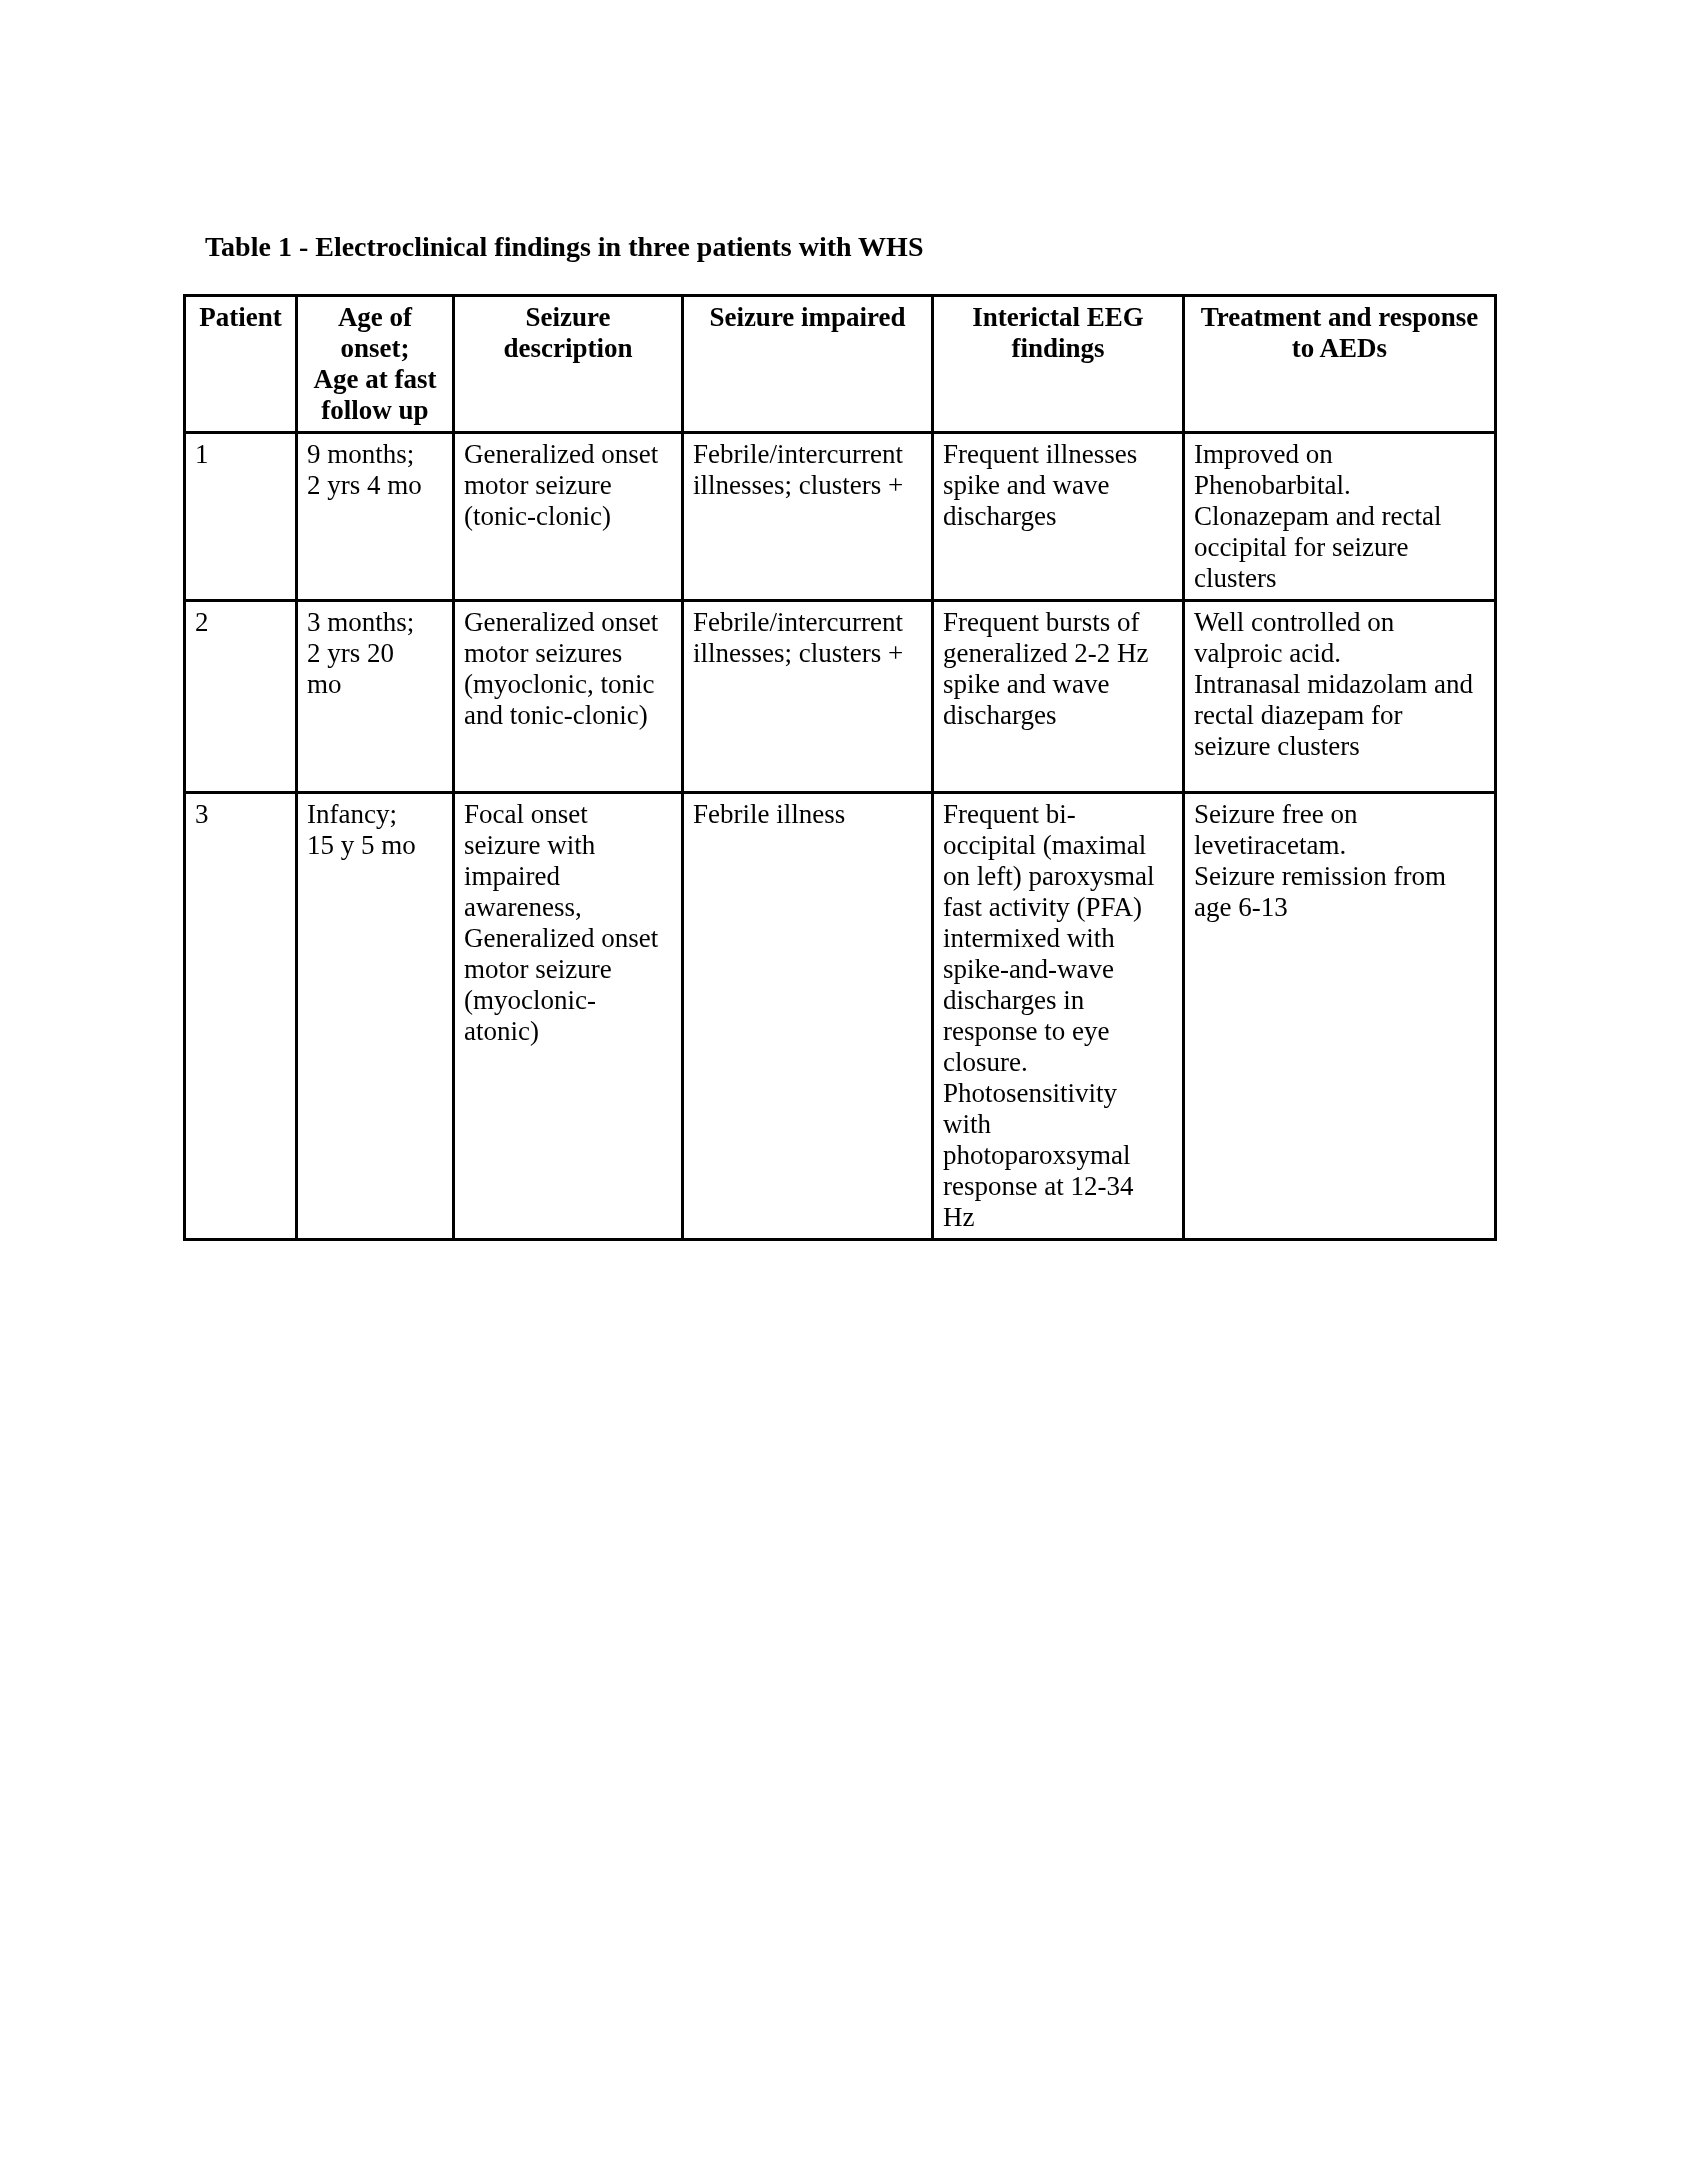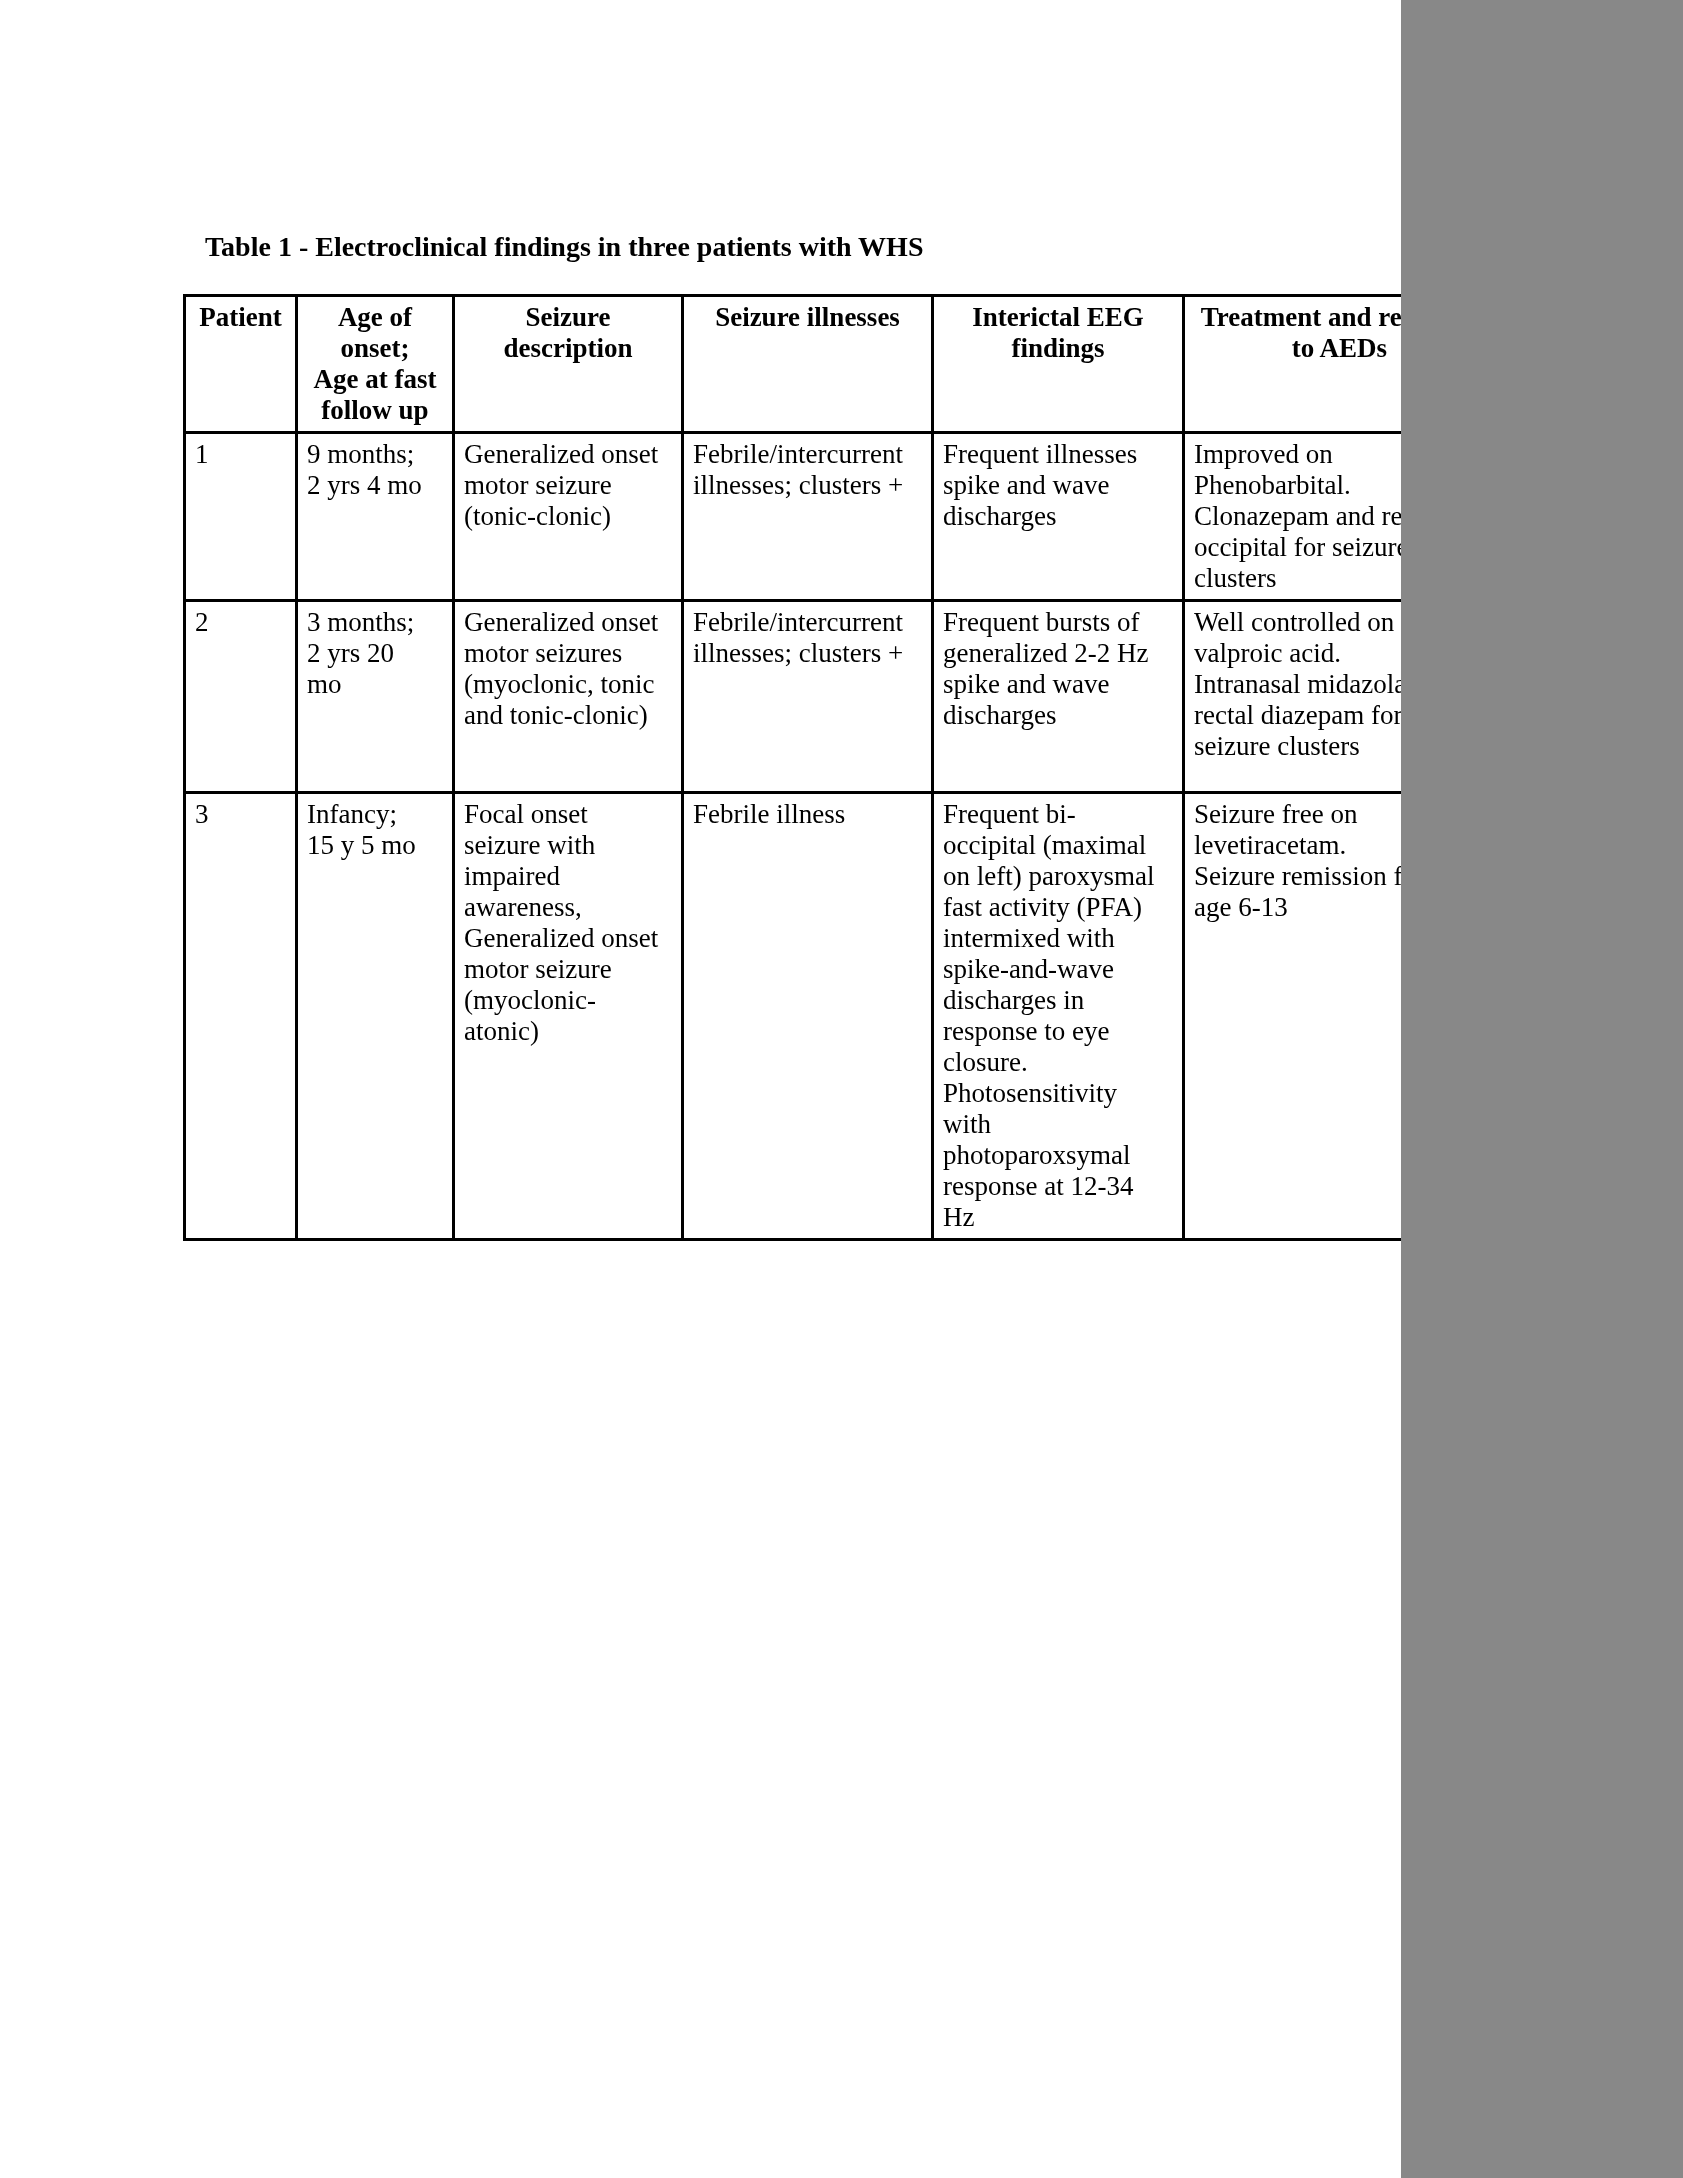--- a/index.html
+++ b/index.html
@@ -1,18 +1,18 @@
 <!DOCTYPE html>
 <html><head>
 <meta charset="utf-8">
 <style>
   html, body { margin: 0; padding: 0; background: #888; }
   .page {
     position: relative;
-    width: 1401px;
+    width: 1683px;
     height: 2178px;
     background: #ffffff;
     overflow: hidden;
     font-family: "Liberation Serif", "DejaVu Serif", serif;
     color: #000000;
   }
   .table-title {
     position: absolute;
     left: 205px;
     top: 231px;
@@ -66,21 +66,21 @@
     </colgroup>
     <thead>
       <tr class="hdr">
         <th>Patient</th>
         <th>Age of
 onset;
 Age at fast
 follow up</th>
         <th>Seizure
 description</th>
-        <th>Seizure illnesses</th>
+        <th>Seizure impaired</th>
         <th>Interictal EEG
 findings</th>
         <th>Treatment and response
 to AEDs</th>
       </tr>
     </thead>
     <tbody>
       <tr class="r1">
         <td class="center b">1</td>
         <td class="center b">9 months;

